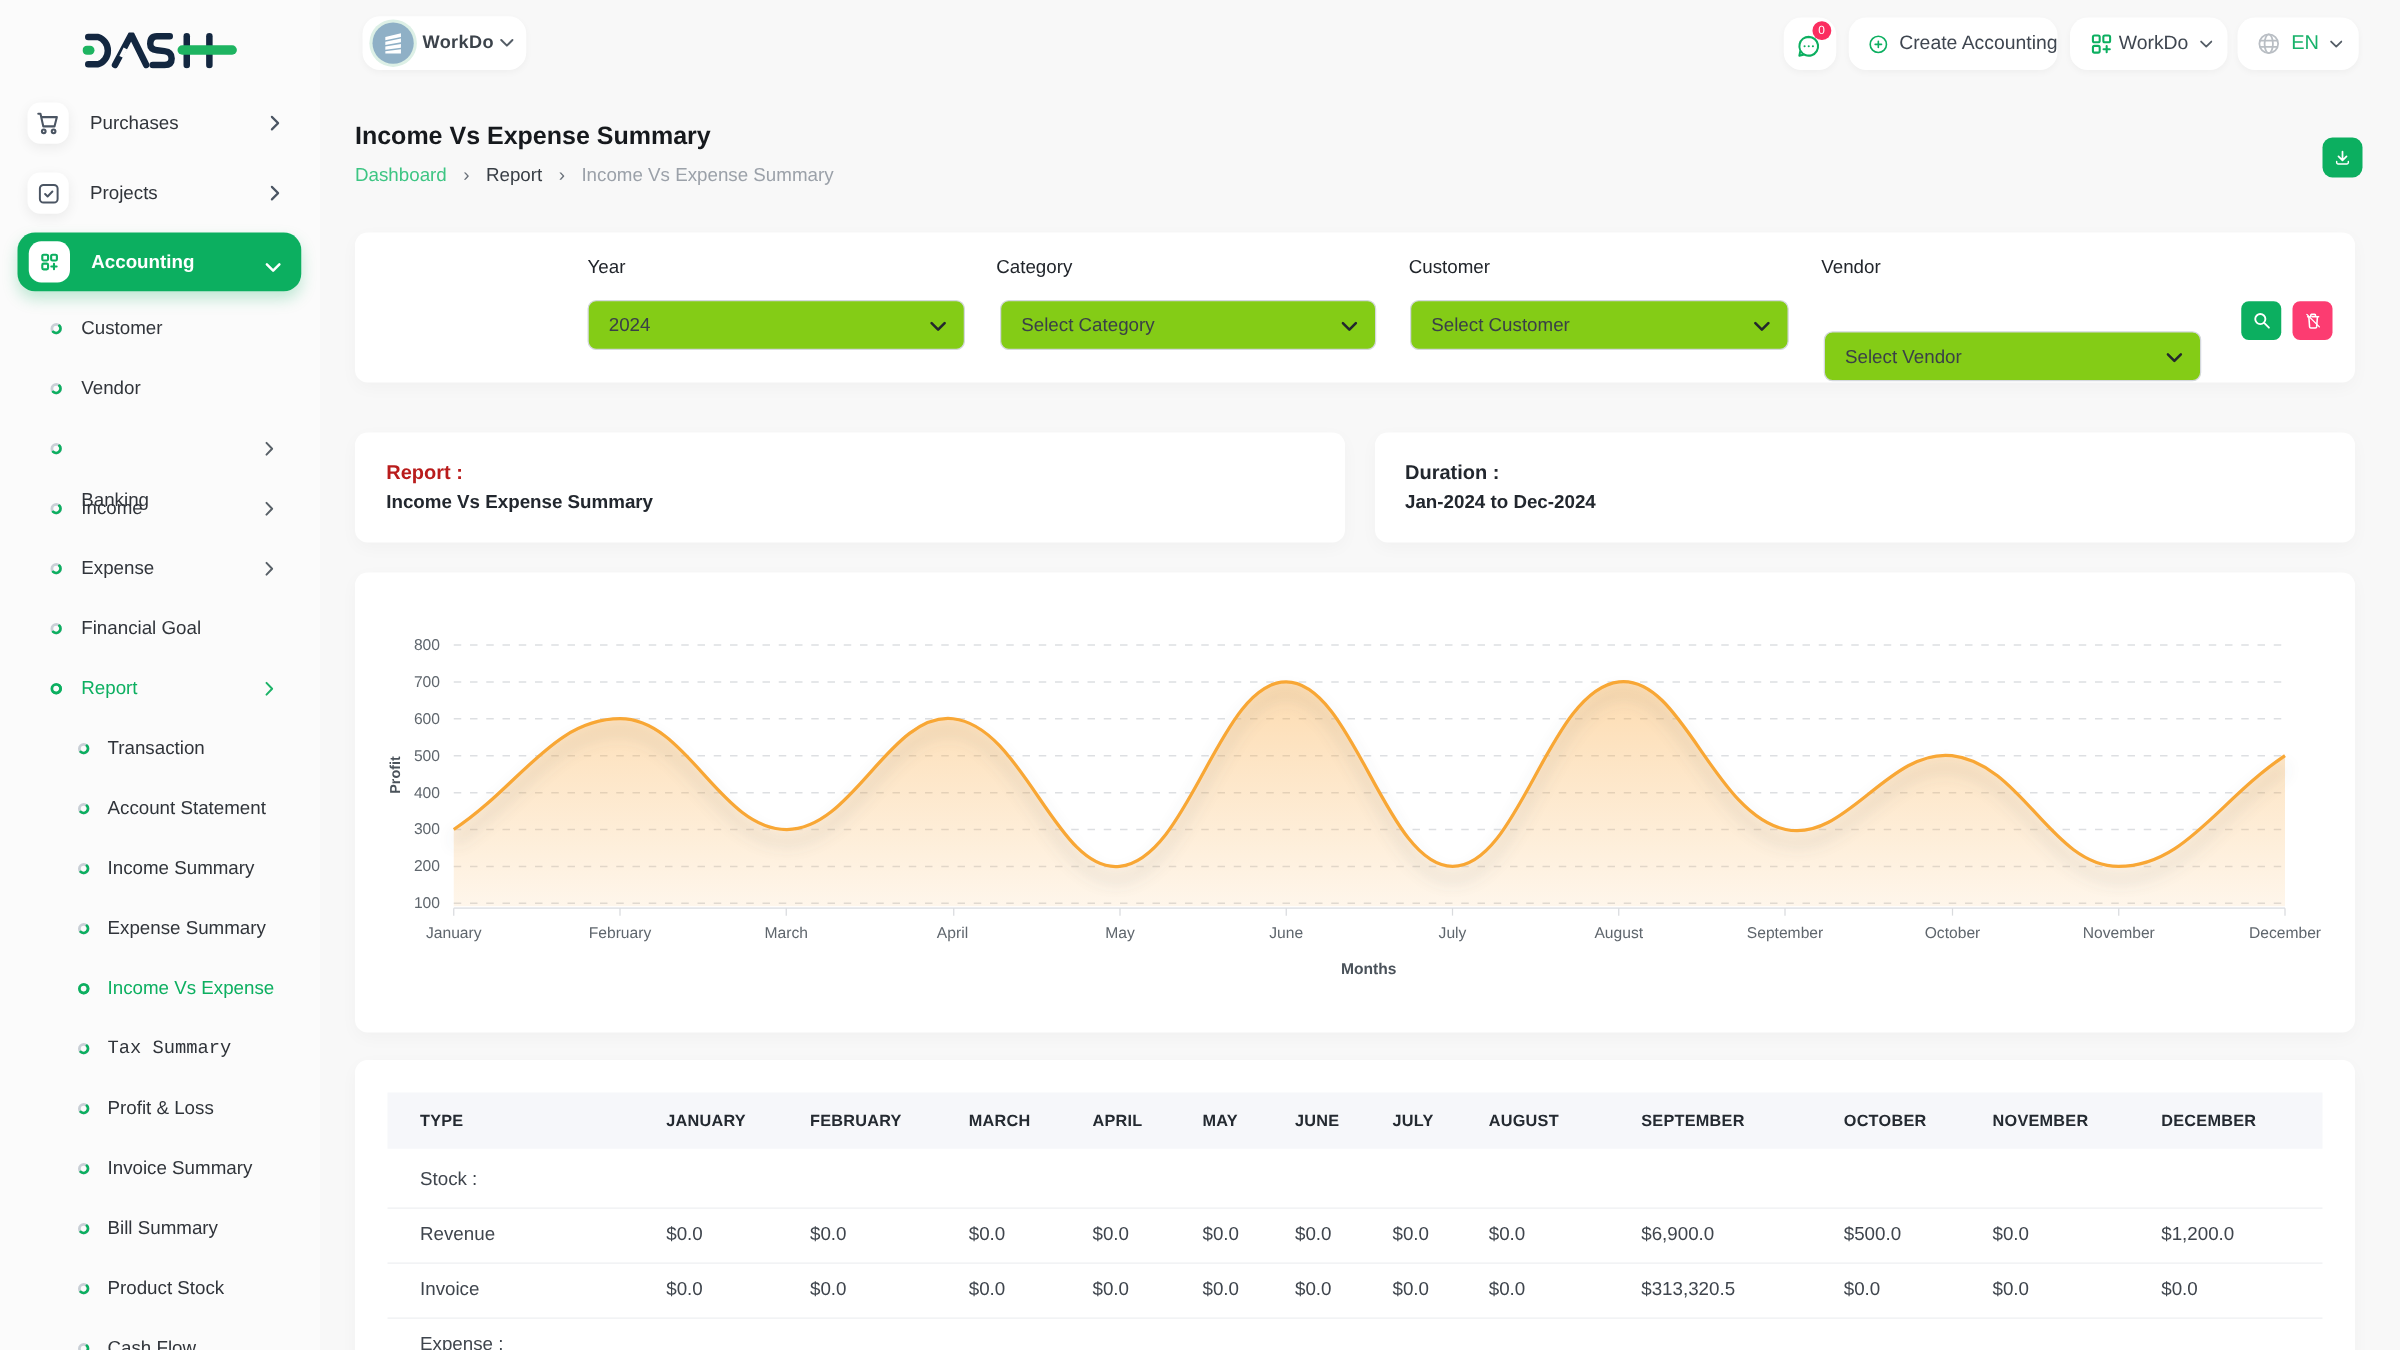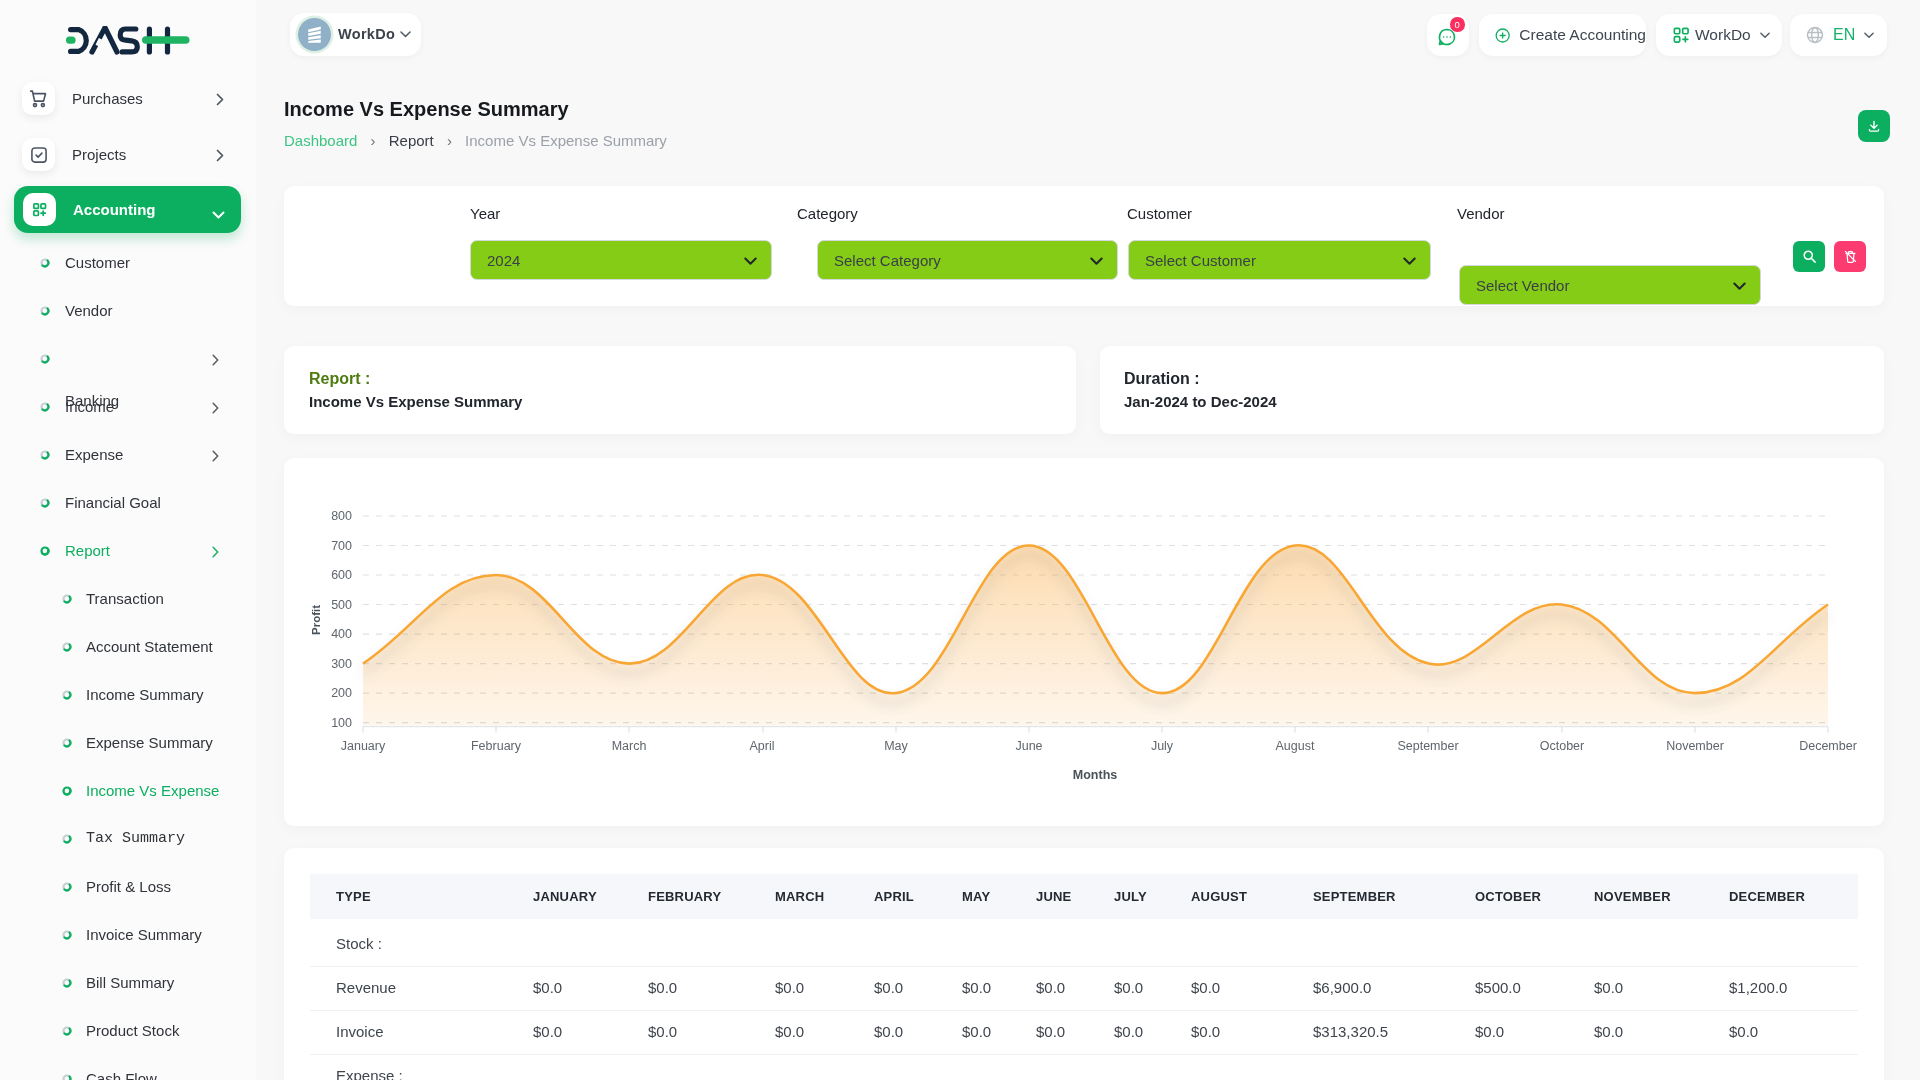--- a/index.html
+++ b/index.html
@@ -258,21 +258,21 @@
   </div>
 
 <div class="card" style="left:284px;top:186px;width:1600px;height:120px;">
   <div class="flabel" style="left:186px;top:19px;">Year</div>
   <div class="fselect" style="left:186px;top:54px;width:302px;">2024
     <svg style="position:absolute;right:14px;top:16px;" width="13" height="9" viewBox="0 0 12 8" fill="none" stroke="#23282d" stroke-width="1.9" stroke-linecap="round" stroke-linejoin="round">
         <path d="M1.2 1.2L6 6l4.8-4.8"></path>
       </svg>
   </div>
   <div class="flabel" style="left:513px;top:19px;">Category</div>
-  <div class="fselect" style="left:516px;top:54px;width:301px;margin-left:17px;">Select Category
+  <div class="fselect" style="left:516px;top:54px;width:301px;">Select Category
     <svg style="position:absolute;right:14px;top:16px;" width="13" height="9" viewBox="0 0 12 8" fill="none" stroke="#23282d" stroke-width="1.9" stroke-linecap="round" stroke-linejoin="round">
         <path d="M1.2 1.2L6 6l4.8-4.8"></path>
       </svg>
   </div>
   <div class="flabel" style="left:843px;top:19px;">Customer</div>
   <div class="fselect" style="left:844px;top:54px;width:303px;">Select Customer
     <svg style="position:absolute;right:14px;top:16px;" width="13" height="9" viewBox="0 0 12 8" fill="none" stroke="#23282d" stroke-width="1.9" stroke-linecap="round" stroke-linejoin="round">
         <path d="M1.2 1.2L6 6l4.8-4.8"></path>
       </svg>
   </div>
@@ -290,21 +290,21 @@
   </div>
   <div class="sq-btn" style="left:1550px;top:55px;background:#fc3c71;">
     <svg width="15" height="15" viewBox="0 0 24 24" fill="none" stroke="#fff" stroke-width="2" stroke-linecap="round" stroke-linejoin="round">
         <path d="M5 7h2m4 0h8M9 7V5a1 1 0 0 1 1-1h4a1 1 0 0 1 1 1v2M6.5 7l1 13a1.6 1.6 0 0 0 1.6 1.4h5.8a1.6 1.6 0 0 0 1.6-1.4l1-13"></path>
         <path d="M4 4l16 16" stroke-width="1.8"></path>
       </svg>
   </div>
 </div>
 
 <div class="card" style="left:284px;top:346px;width:792px;height:88px;">
-  <div style="position:absolute;left:25px;top:24px;font-size:16px;font-weight:700;color:#4d7c0f;">Report :</div>
+  <div style="position:absolute;left:25px;top:24px;font-size:16px;font-weight:700;color:#b91c1c;">Report :</div>
   <div style="position:absolute;left:25px;top:47px;font-size:15px;font-weight:700;color:#22272e;">Income Vs Expense Summary</div>
 </div>
 <div class="card" style="left:1100px;top:346px;width:784px;height:88px;">
   <div style="position:absolute;left:24px;top:24px;font-size:16px;font-weight:700;color:#22272e;">Duration :</div>
   <div style="position:absolute;left:24px;top:47px;font-size:15px;font-weight:700;color:#22272e;">Jan-2024 to Dec-2024</div>
 </div>
 
 <div class="card" style="left:284px;top:458px;width:1600px;height:368px;">
 <svg width="1600" height="368" viewBox="0 0 1600 368" font-family="Liberation Sans, sans-serif">
   <defs>

